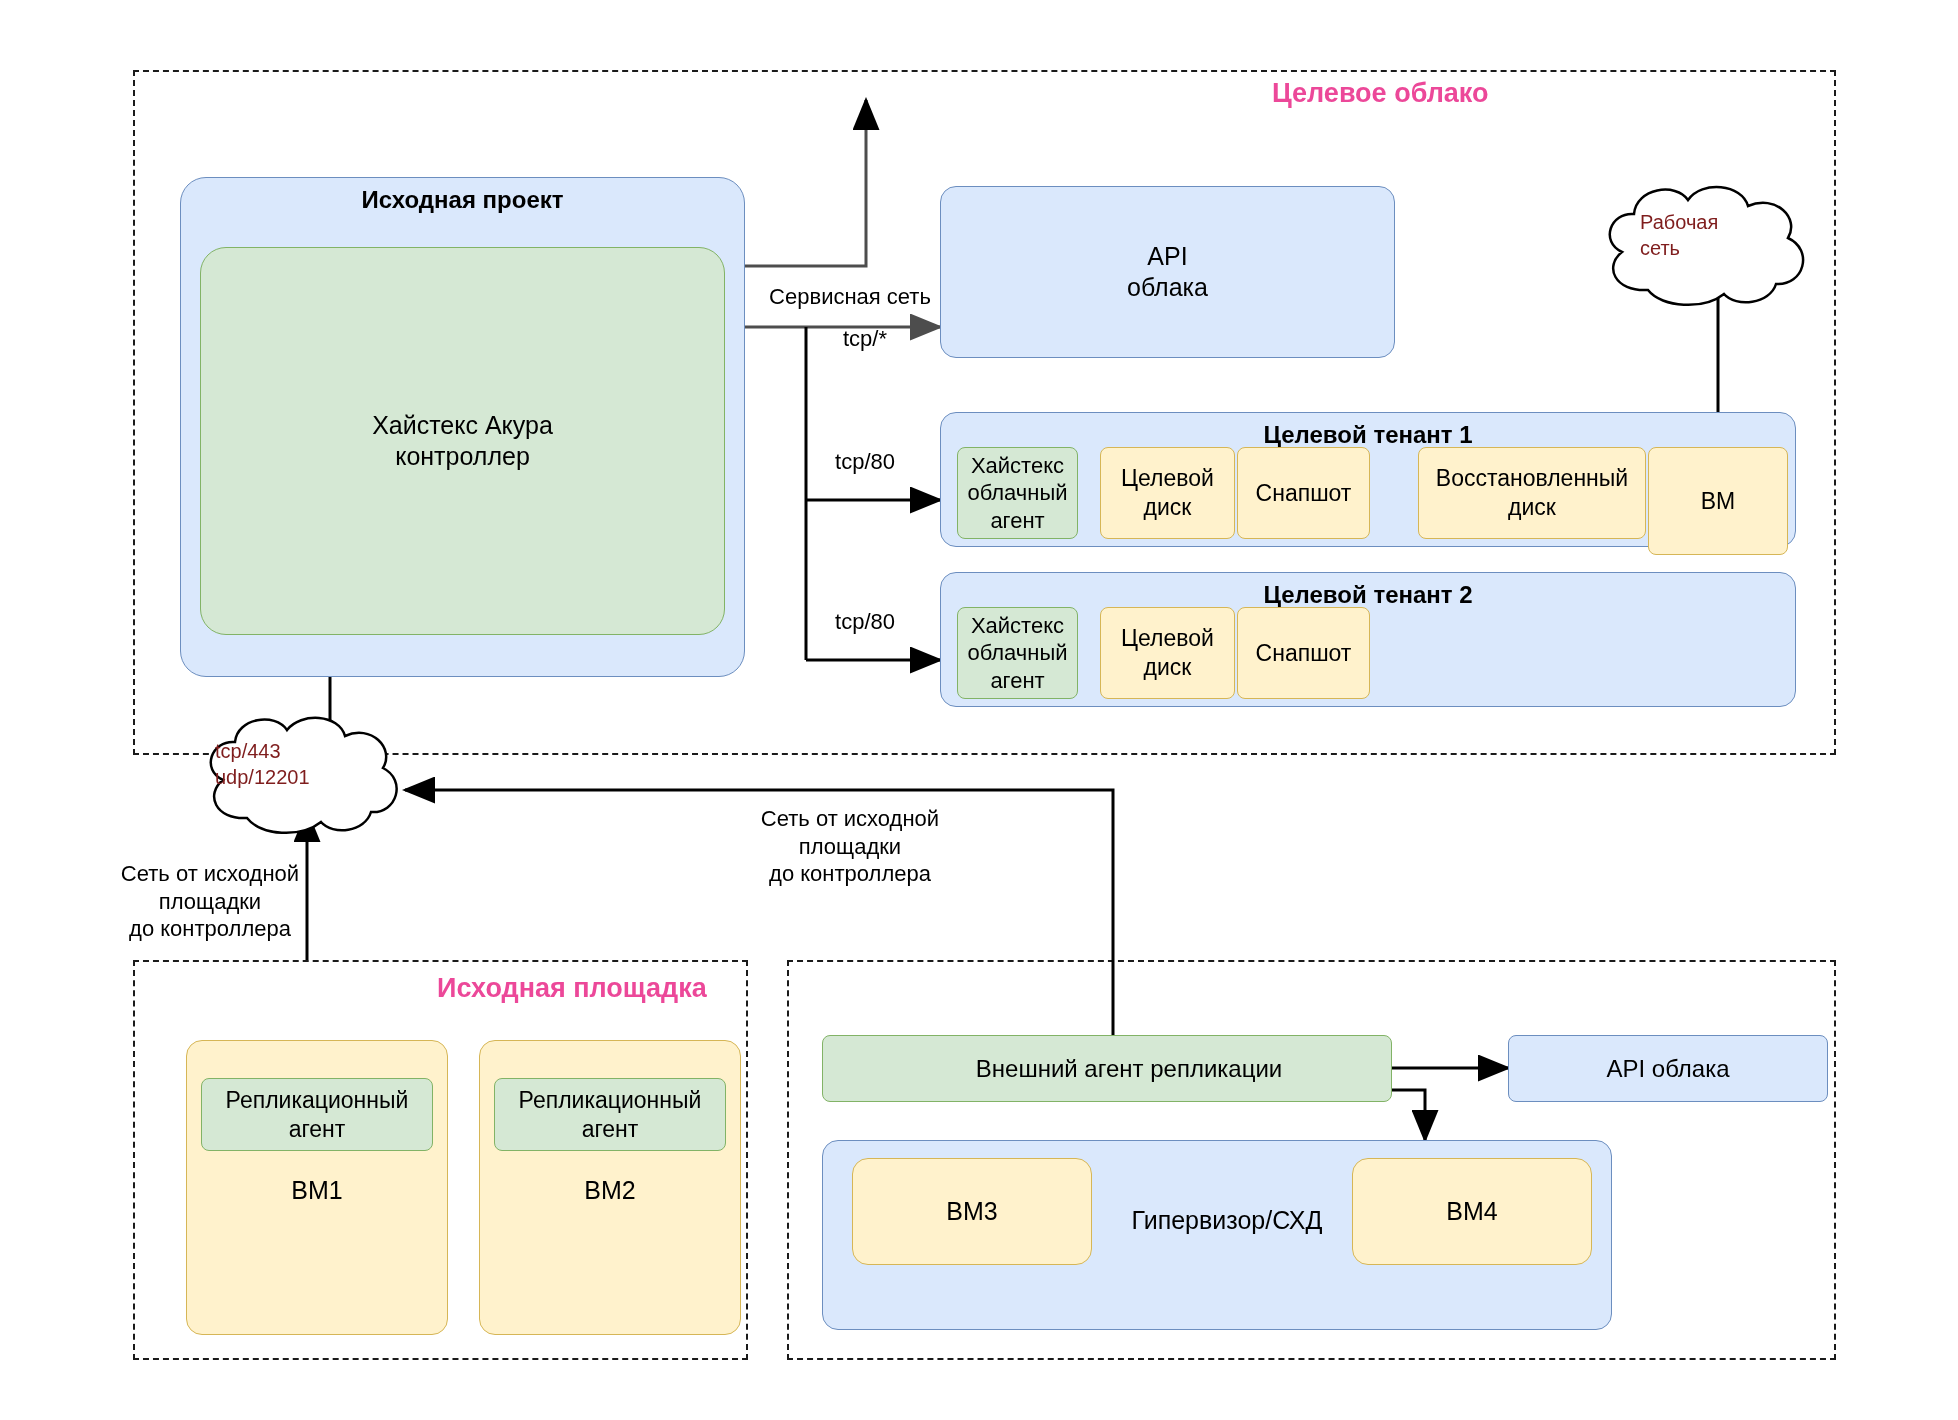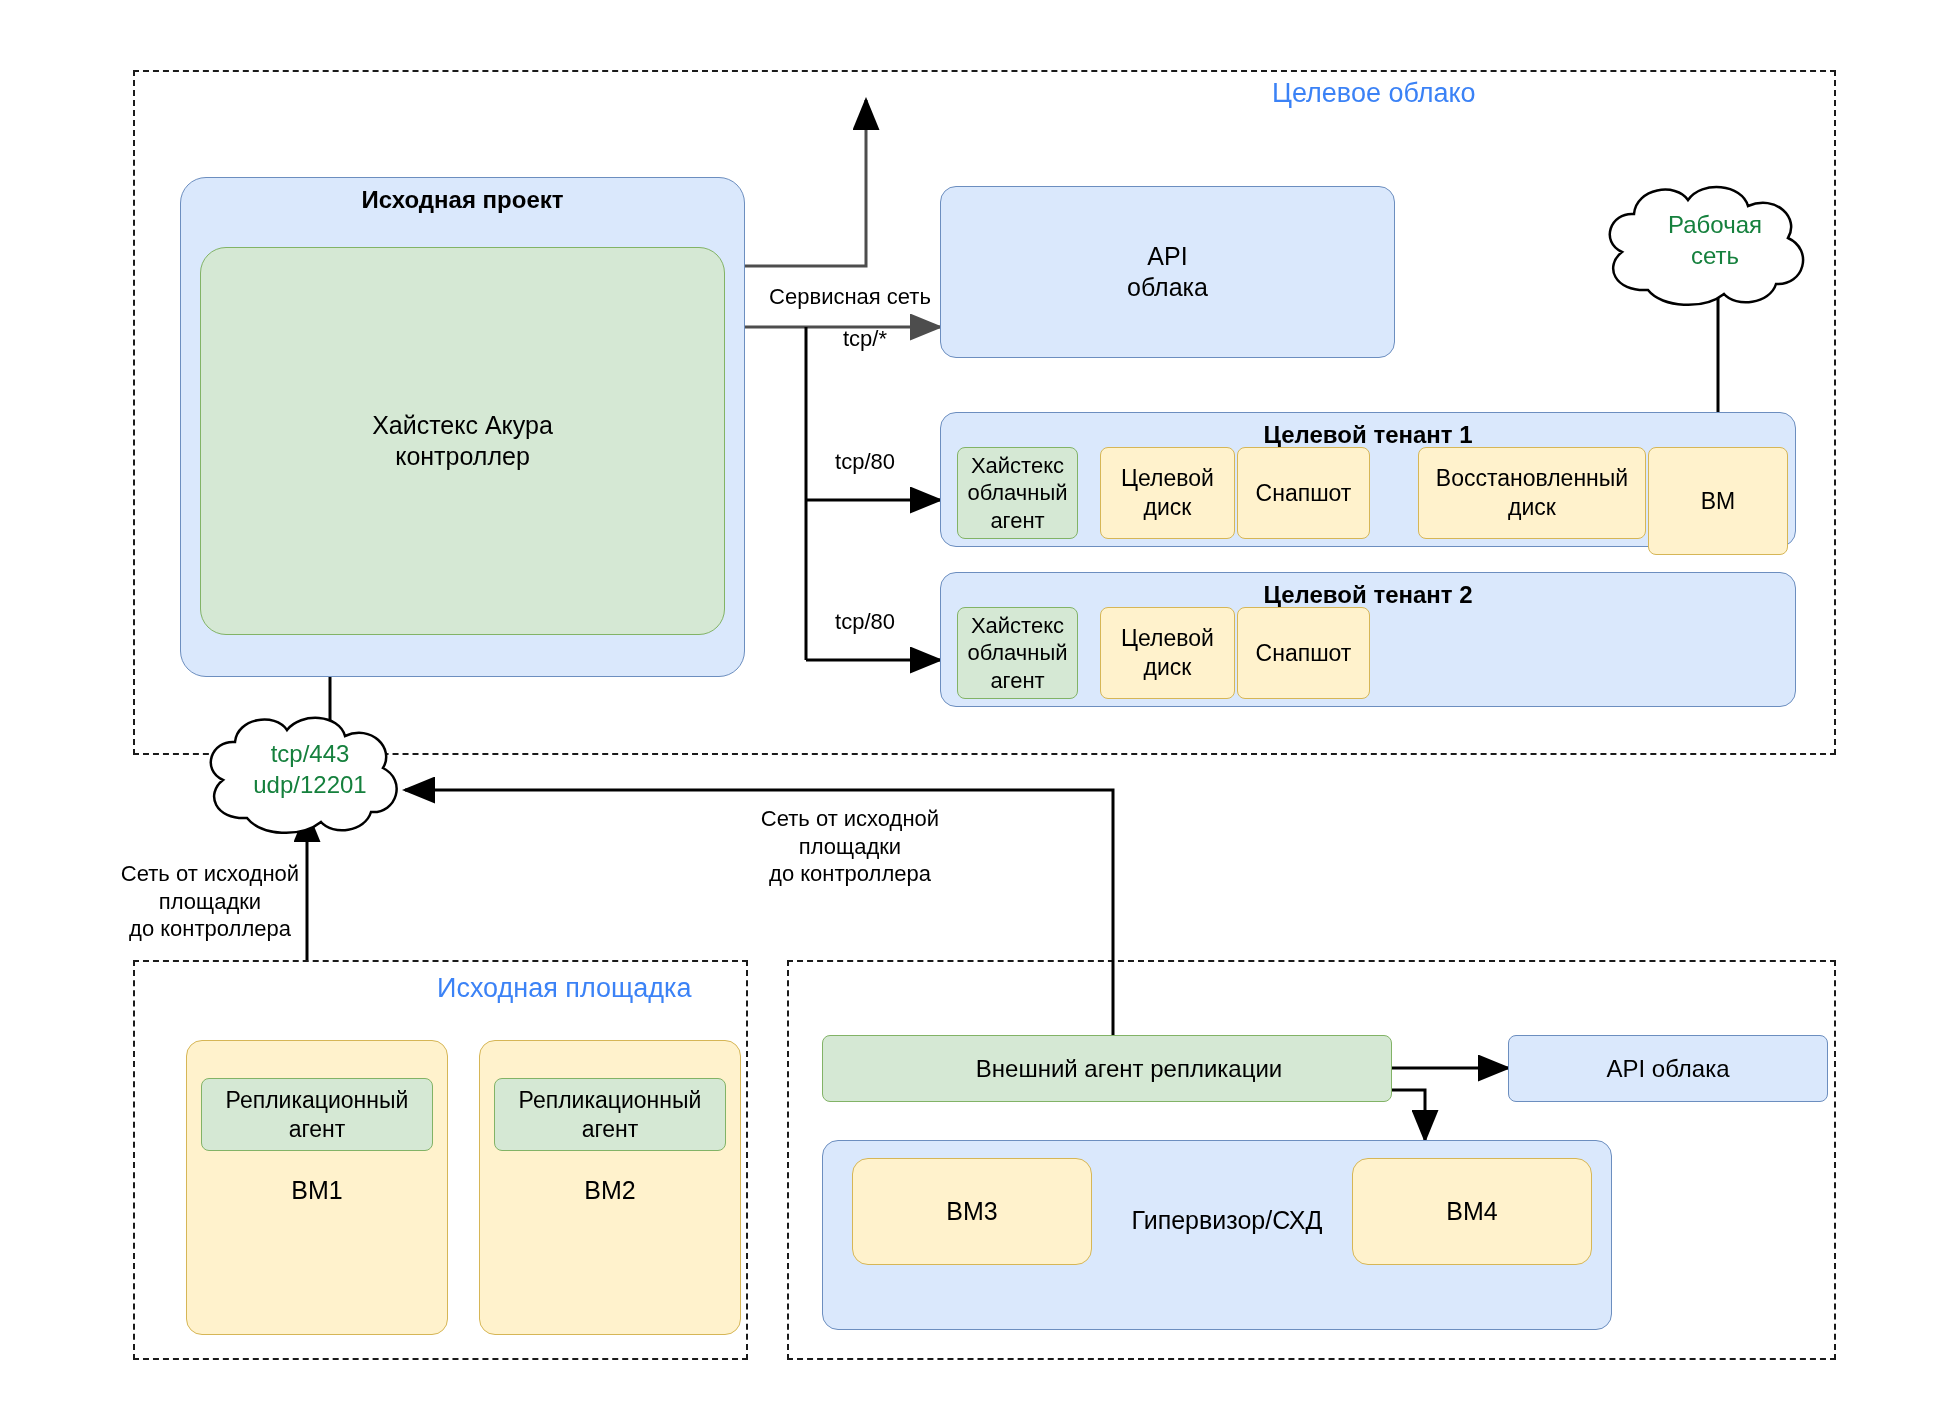--- a/index.html
+++ b/index.html
@@ -1,38 +1,38 @@
 <!DOCTYPE html>
 <html><head>
 <meta charset="utf-8">
 <style>
   html,body{margin:0;padding:0;background:#ffffff;}
   body{font-family:"Liberation Sans","DejaVu Sans",sans-serif;}
   #stage{position:relative;width:1958px;height:1420px;background:#fff;overflow:hidden;}
 
   .zone{position:absolute;border:2px dashed #1a1a1a;box-sizing:border-box;background:transparent;}
-  .zone-title{position:absolute;font-weight:normal;font-size:27px;color:#3b82f6;white-space:nowrap;}
+  .zone-title{position:absolute;font-weight:bold;font-size:27px;color:#ec4899;white-space:nowrap;}
 
   .node{position:absolute;box-sizing:border-box;display:flex;align-items:center;
         justify-content:center;text-align:center;line-height:1.25;color:#000;}
   .blue{background:#dae8fc;border:1px solid #6c8ebf;}
   .green{background:#d5e8d4;border:1px solid #82b366;}
   .yellow{background:#fff2cc;border:1px solid #d6b656;}
 
   .r6{border-radius:8px;}
   .r12{border-radius:16px;}
   .r20{border-radius:26px;}
 
   .hdr{align-items:flex-start;}
   .hdr > .cap{width:100%;text-align:center;font-weight:bold;font-size:24px;padding-top:7px;}
 
   .lbl{position:absolute;font-size:22px;color:#000;text-align:center;white-space:pre-line;line-height:1.25;}
 
   svg.wires{position:absolute;left:0;top:0;width:1958px;height:1420px;pointer-events:none;}
-  .cloudtxt{position:absolute;font-size:24px;text-align:center;line-height:1.3;color:#15803d;}
+  .cloudtxt{position:absolute;font-size:20px;line-height:1.3;color:#7f1d1d;}
 </style>
 </head>
 <body>
 
 <div id="stage">
 
   <div class="zone" style="left:133px;top:70px;width:1703px;height:685px;"></div>
   <div class="zone-title" style="left:1272px;top:78px;">Целевое облако</div>
 
   <div class="zone" style="left:133px;top:960px;width:615px;height:400px;"></div>

